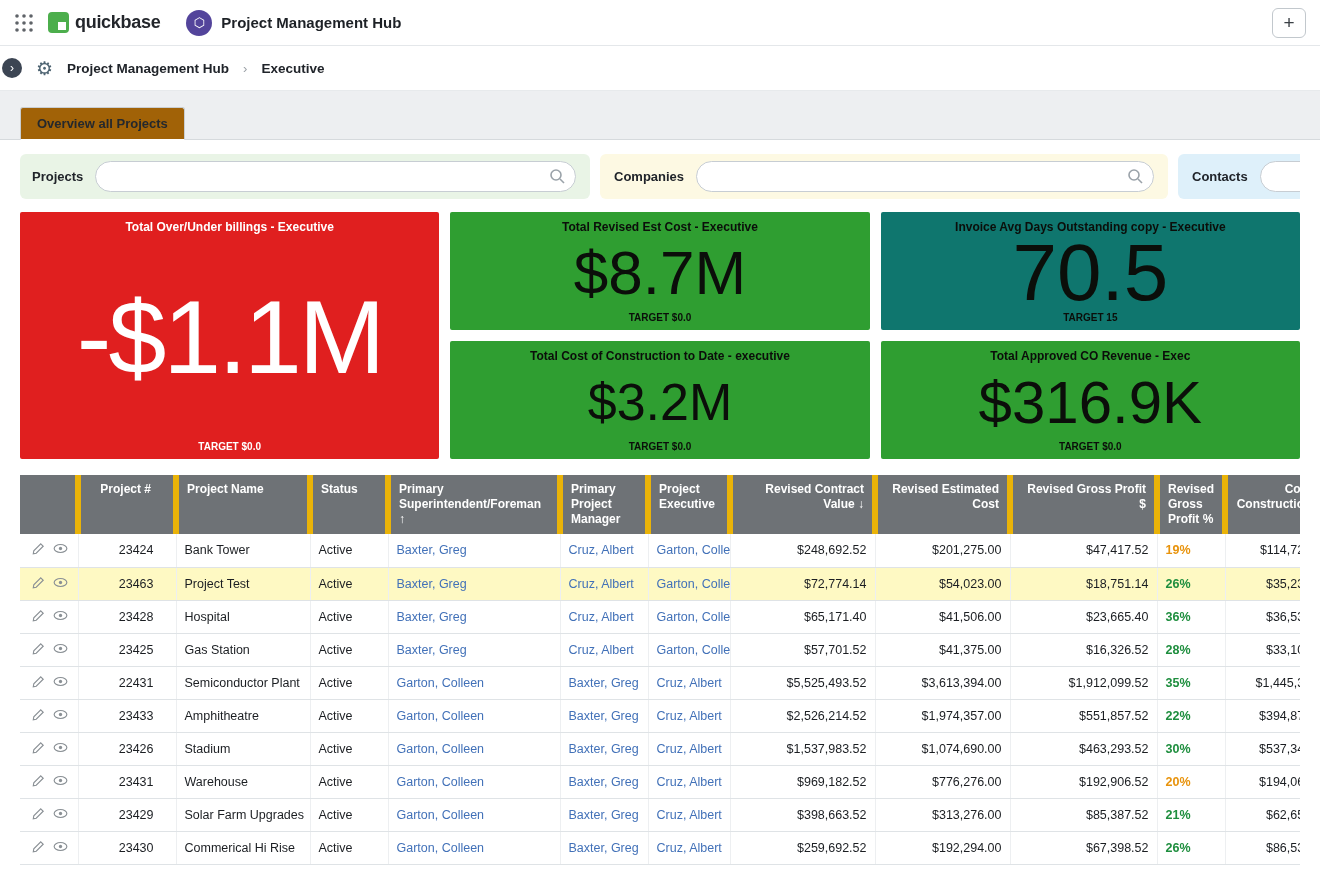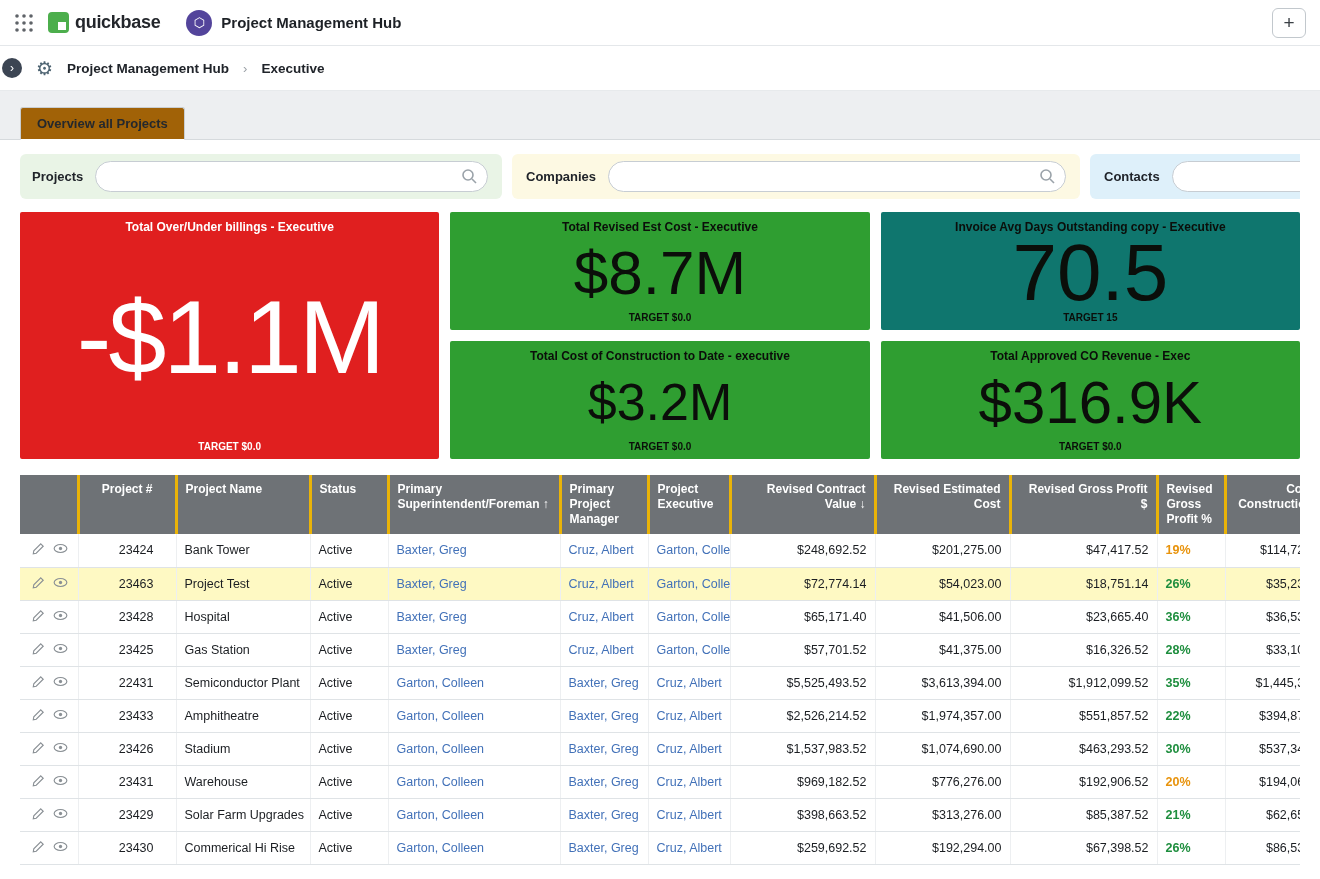--- a/index.html
+++ b/index.html
@@ -32,21 +32,21 @@
   
   .tabband { background:#edeff1; padding:16px 20px 0; display:flex; border-bottom:1px solid #d6dadd; }
   .tab { background:#a16207; border:1px solid #c9ced2; border-bottom:1px solid #fff; margin-bottom:-1px; padding:8px 16px; font-size:13px; font-weight:600; color:#24282d; border-radius:3px 3px 0 0; cursor:pointer; }
 
   
   .content { background:#fff; padding:14px 20px 0; }
 
   
   .filter-row { display:flex; gap:10px; overflow:hidden; }
   .filter { display:flex; align-items:center; border-radius:6px; padding:7px 14px; flex:0 0 auto; }
-  .filter.f-projects { width:482px;padding-left:12px; }
+  .filter.f-projects { width:570px;padding-left:12px; }
   .filter.f-companies { width:568px; }
   .filter.f-contacts { width:380px; }
   .filter-label { font-size:13px; font-weight:700; color:#20242a; margin-right:12px; white-space:nowrap; }
   .searchbox { position:relative; flex:1; }
   .searchbox input { width:100%; height:31px; border:1px solid #c7cdd3; border-radius:16px; padding:0 36px 0 14px; font-size:13px; background:#fff; outline:none; }
   .search-icon { position:absolute; right:11px; top:7px; width:16px; height:16px; color:#9aa2a9; pointer-events:none; }
 
   
   .kpi-grid { display:grid; grid-template-columns:1fr 1fr 1fr; grid-template-rows:118px 118px; gap:11px; margin-top:13px; }
   .kpi { border-radius:2px; padding:8px 12px 7px; display:flex; flex-direction:column; cursor:pointer;text-align:center; }
@@ -56,21 +56,21 @@
   .kpi-target { font-size:10px; font-weight:700; }
   .kpi-0 .kpi-value { font-size:104px; letter-spacing:-3px; }
   .kpi-1 .kpi-value { font-size:62px; }
   .kpi-2 .kpi-value { font-size:80px; }
   .kpi-3 .kpi-value { font-size:52px; }
   .kpi-4 .kpi-value { font-size:60px; }
 
   
   .table-wrap { margin-top:16px; overflow:hidden; }
   table { border-collapse:collapse; table-layout:fixed; width:1317px; }
-  thead th { background:#6e7276; color:#fff; font-size:12px; font-weight:700; text-align:left; vertical-align:top; padding:7px 8px; border-right:3px solid #eab308; height:52px; cursor:pointer; line-height:1.25; }
+  thead th { background:#6e7276; color:#fff; font-size:12px; font-weight:700; text-align:left; vertical-align:top; padding:7px 8px; border-right:6px solid #eab308; height:52px; cursor:pointer; line-height:1.25; }
   thead th.icons-col { cursor:default; }
   tbody td { background:#fff; border-bottom:1px solid #dfe3e6; border-right:1px solid #edeff1; padding:7px 8px; height:33px; font-size:12.5px; color:#1b1e22; white-space:nowrap; overflow:hidden; }
   tr.hl td { background:#fef9c3; }
   .al-right { text-align:right; }
   .al-left { text-align:left; }
   .c-project_num { padding-right:22px !important; }
   td.link { color:#4271b8; cursor:pointer; }
   td.pct { font-weight:700; }
   .icons-cell { text-align:center; }
   .act { display:inline-block; margin:0 4px; cursor:pointer; vertical-align:middle; }

